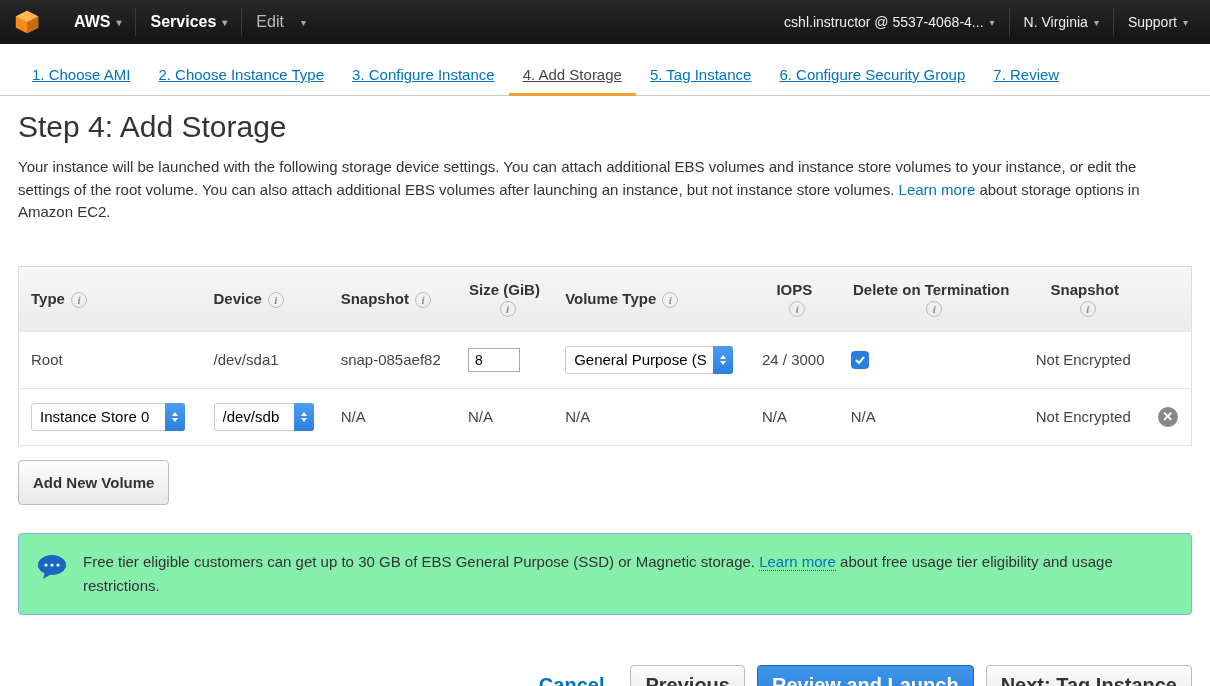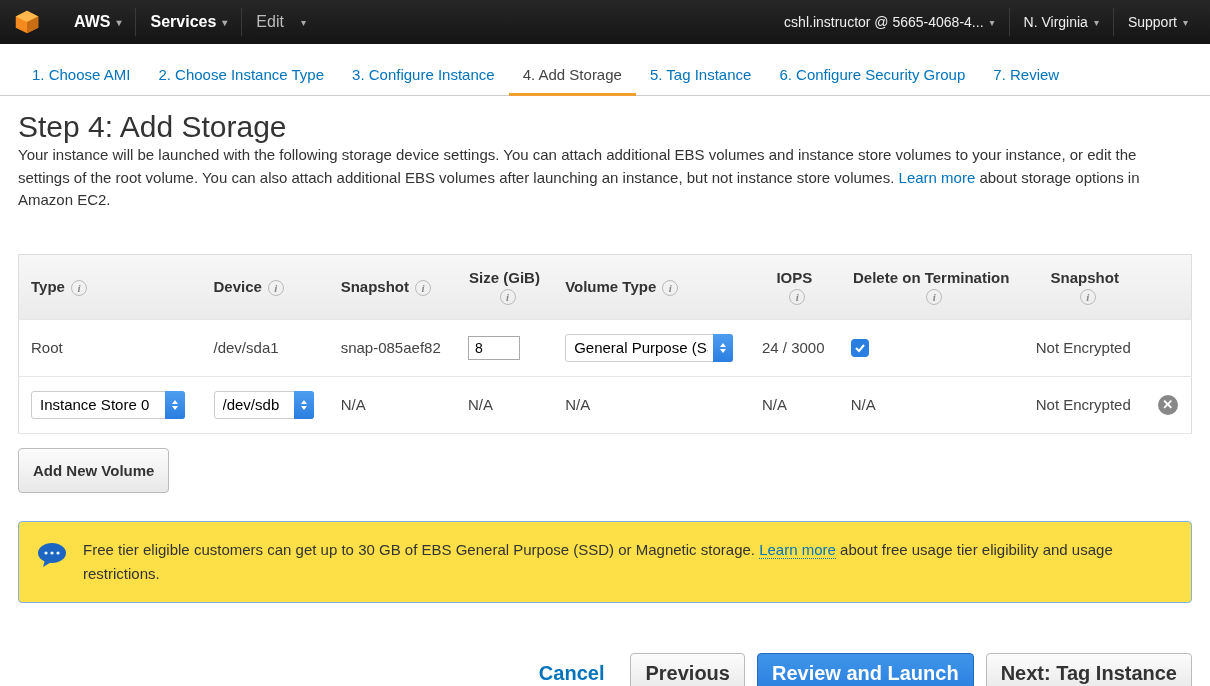--- a/index.html
+++ b/index.html
@@ -10,26 +10,26 @@
   .logo { width: 30px; height: 30px; margin-right: 22px; }
   .nav-item { color: #fff; font-size: 16px; font-weight: 600; padding: 0 10px; display: flex; align-items: center; cursor: pointer; }
   .nav-item.small { color: #bbb; font-weight: 500; gap: 11px; }
   .nav-right { margin-left: auto; display: flex; align-items: center; }
   .nav-right .nav-item { font-size: 14px; font-weight: 400; color: #eee; }
   .caret { margin-left: 6px; font-size: 10px; color: #aaa; }
   .divider-v { width: 1px; height: 28px; background: #3a3a3a; margin: 0 4px; }
   
   
   .wizard { display: flex; border-bottom: 1px solid #ccc; padding: 0 18px; margin-top: 8px; flex-wrap: wrap; }
-  .wiz-tab { padding: 14px 14px 10px; color: #0073bb; cursor: pointer; font-size: 15px; }
+  .wiz-tab { padding: 14px 14px 10px; color: #0073bb; cursor: pointer; font-size: 15px; text-decoration: underline; }
   .wiz-tab.active { color: #444; font-weight: 400; border-bottom: 3px solid #f0a030; margin-bottom: -1px; text-align: center; }
   
   
   .content { padding: 14px 18px 18px; }
-  h1 { font-size: 30px; font-weight: 300; color: #333; margin-bottom: 0; }
+  h1 { font-size: 30px; font-weight: 300; color: #333; margin-bottom: 12px; }
   .desc { font-size: 15px; color: #333; line-height: 1.5; }
   .link { color: #0073bb; cursor: pointer; }
   .link-dotted { color: #0073bb; cursor: pointer; border-bottom: 1px dotted #0073bb; }
   
   
   .storage-table { width: calc(100% - 36px); margin: 24px 18px 0; border: 1px solid #ddd; border-collapse: collapse; }
   .storage-table thead { background: linear-gradient(#f7f7f7,#ebebeb); }
   .storage-table th, .storage-table td { padding: 14px 12px; text-align: left; font-weight: 400; border-bottom: 1px solid #e6e6e6; vertical-align: middle; font-size: 15px; }
   .storage-table th { font-weight: 700; color: #333; line-height: 1.2; }
   .info-icon { display: inline-block; width: 16px; height: 16px; border: 1px solid #bbb; border-radius: 50%; text-align: center; font-size: 11px; line-height: 14px; color: #888; font-style: italic; font-family: serif; margin-left: 6px; cursor: pointer; }
@@ -42,21 +42,21 @@
   .select-btn svg { width: 10px; height: 14px; }
   
   .checkbox-aws { width: 18px; height: 18px; border-radius: 4px; background: #2a7ee0; display: inline-flex; align-items: center; justify-content: center; cursor: pointer; }
   .checkbox-aws svg { width: 12px; height: 12px; }
   
   .remove-btn { width: 20px; height: 20px; border-radius: 50%; background: #888; color: #fff; display: inline-flex; align-items: center; justify-content: center; cursor: pointer; font-size: 13px; font-weight: bold; }
   
   .add-btn { margin: 14px 18px 0; background: linear-gradient(#fcfcfc,#e8e8e8); border: 1px solid #bbb; border-radius: 4px; padding: 13px 14px; font-size: 15px; font-weight: 700; color: #333; cursor: pointer; }
   
   
-  .info-box { margin: 28px 18px 0; border: 1px solid #7fb3e8; border-radius: 4px; background: #fde047; padding: 16px 18px; display: flex; align-items: flex-start; line-height: 1.6; font-size: 15px; }
+  .info-box { margin: 28px 18px 0; border: 1px solid #7fb3e8; border-radius: 4px; background: #86efac; padding: 16px 18px; display: flex; align-items: flex-start; line-height: 1.6; font-size: 15px; }
   .speech-icon { flex-shrink: 0; width: 30px; height: 26px; margin-right: 16px; margin-top: 4px; }
   
   
   .footer { margin-top: 50px; padding: 0 18px; display: flex; justify-content: flex-end; align-items: center; gap: 12px; }
   .btn { padding: 8px 14px; border-radius: 4px; font-size: 20px; font-weight: 700; cursor: pointer; border: 1px solid transparent; }
   .btn-link { background: none; border: none; color: #0073bb; }
   .btn-default { background: linear-gradient(#fcfcfc,#e8e8e8); border: 1px solid #bbb; color: #333; }
   .btn-primary { background: linear-gradient(#3f95e8,#2a7ee0); border: 1px solid #2468c0; color: #fff; }
   
   .th-center { text-align: center !important; }
@@ -88,21 +88,21 @@
       <span class="caret">▾</span>
     </div>
   <div class="divider-v"></div>
   <div class="nav-item small">
       <span>Edit</span>
       <span class="caret">▾</span>
     </div>
 
   <div class="nav-right">
     <div class="nav-item">
-        <span>cshl.instructor @ 5665-4068-4...</span>
+        <span>cshl.instructor @ 5537-4068-4...</span>
         <span class="caret">▾</span>
       </div>
     <div class="divider-v"></div>
     <div class="nav-item">
         <span>N. Virginia</span>
         <span class="caret">▾</span>
       </div>
     <div class="divider-v"></div>
     <div class="nav-item">
         <span>Support</span>

